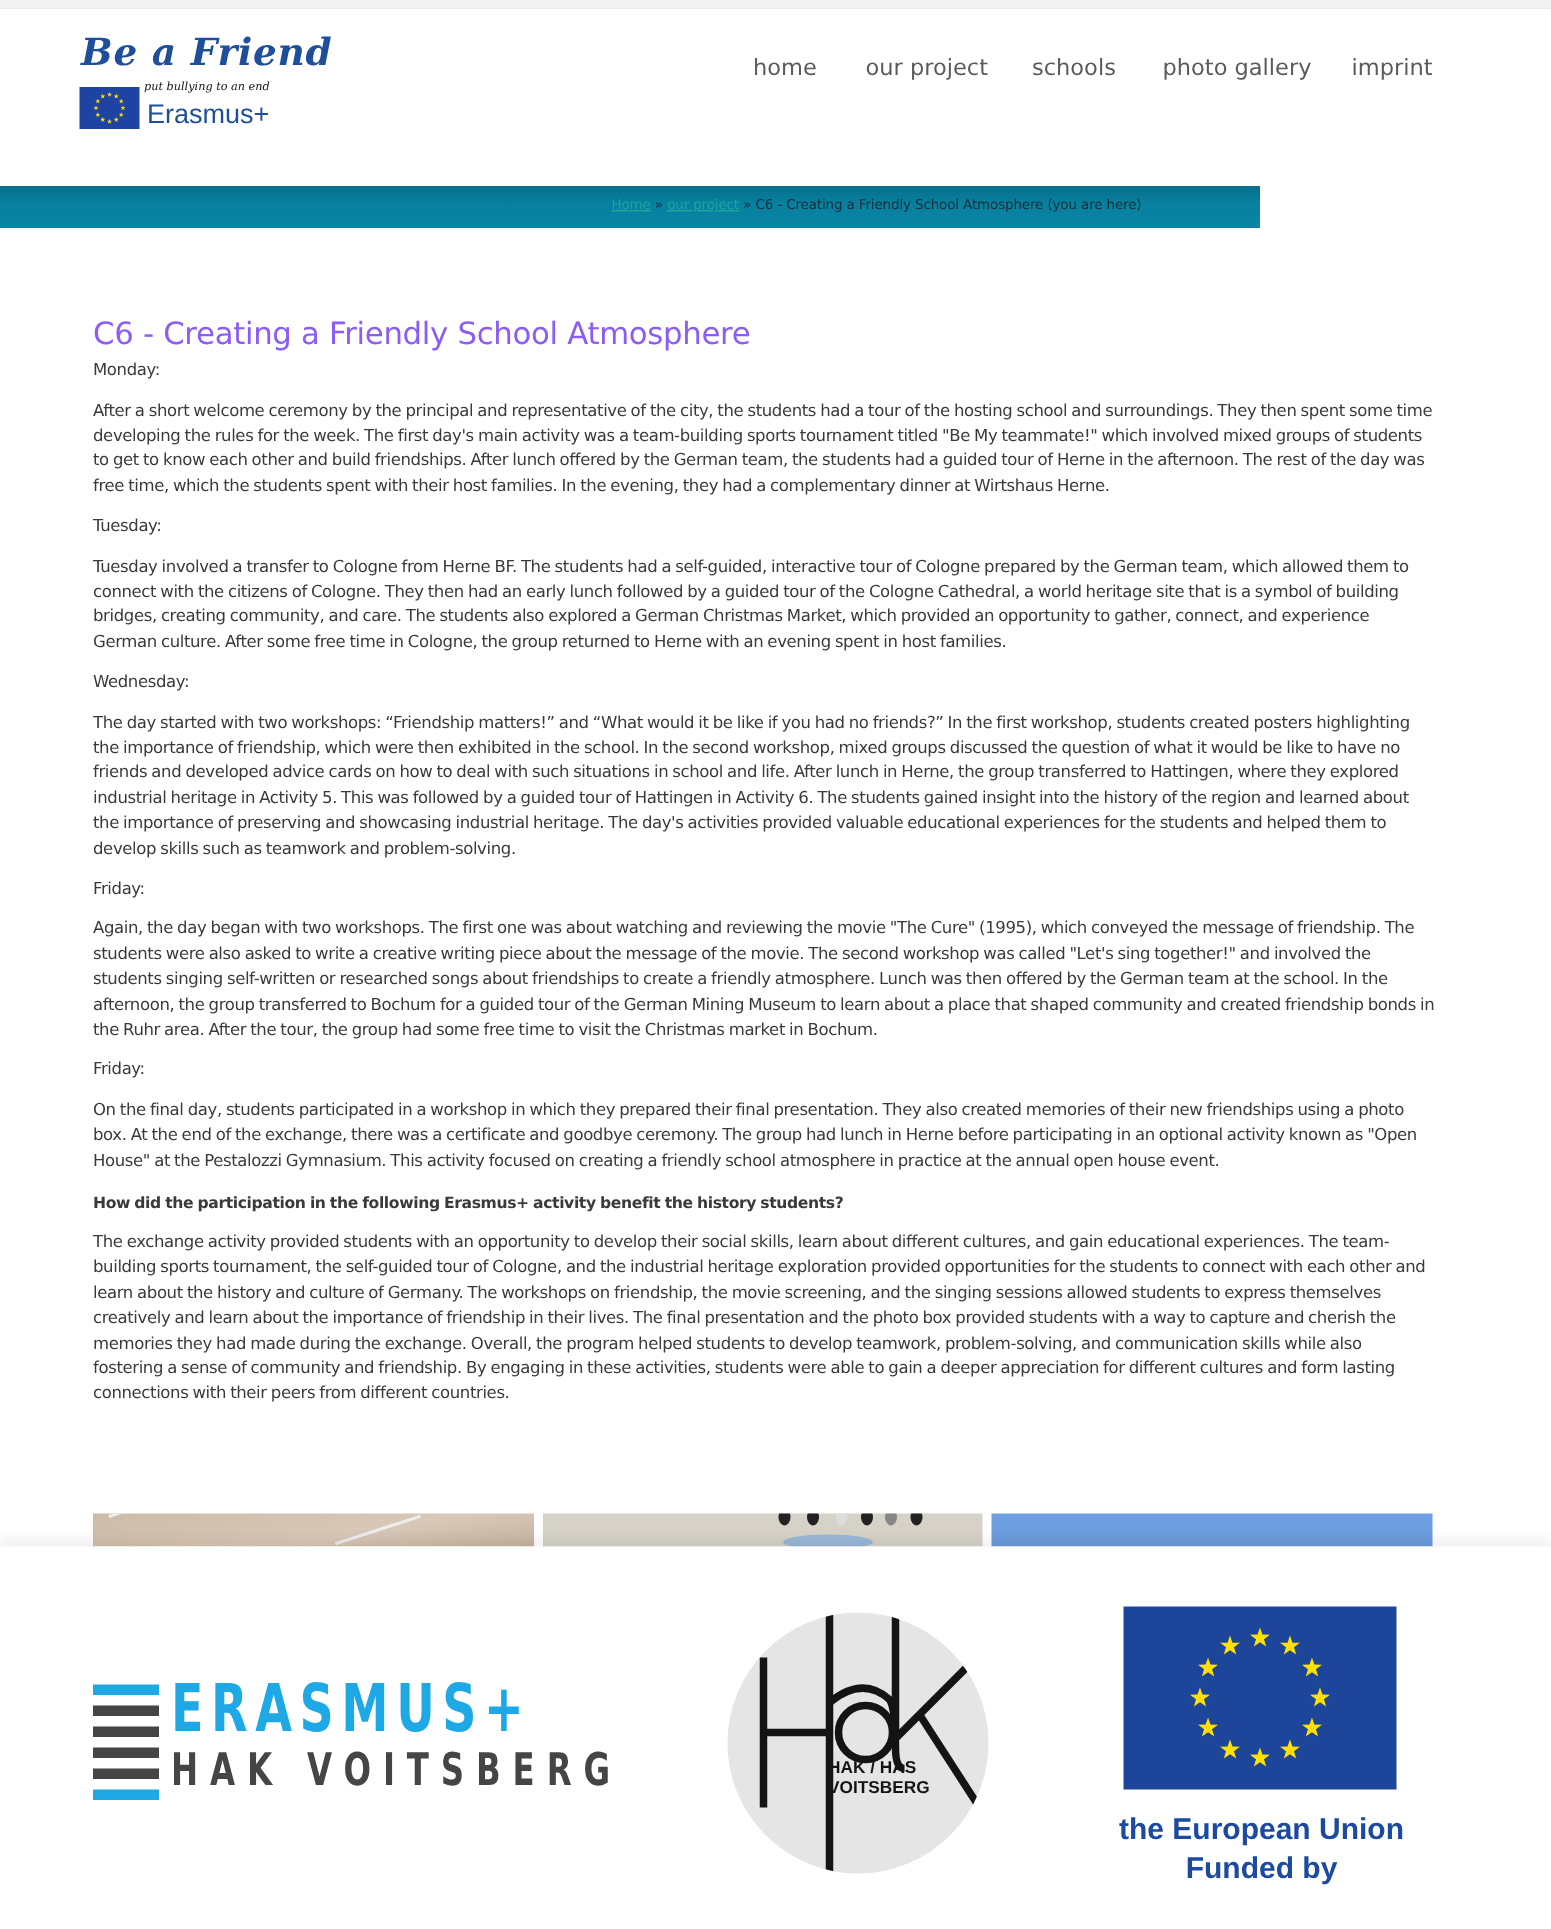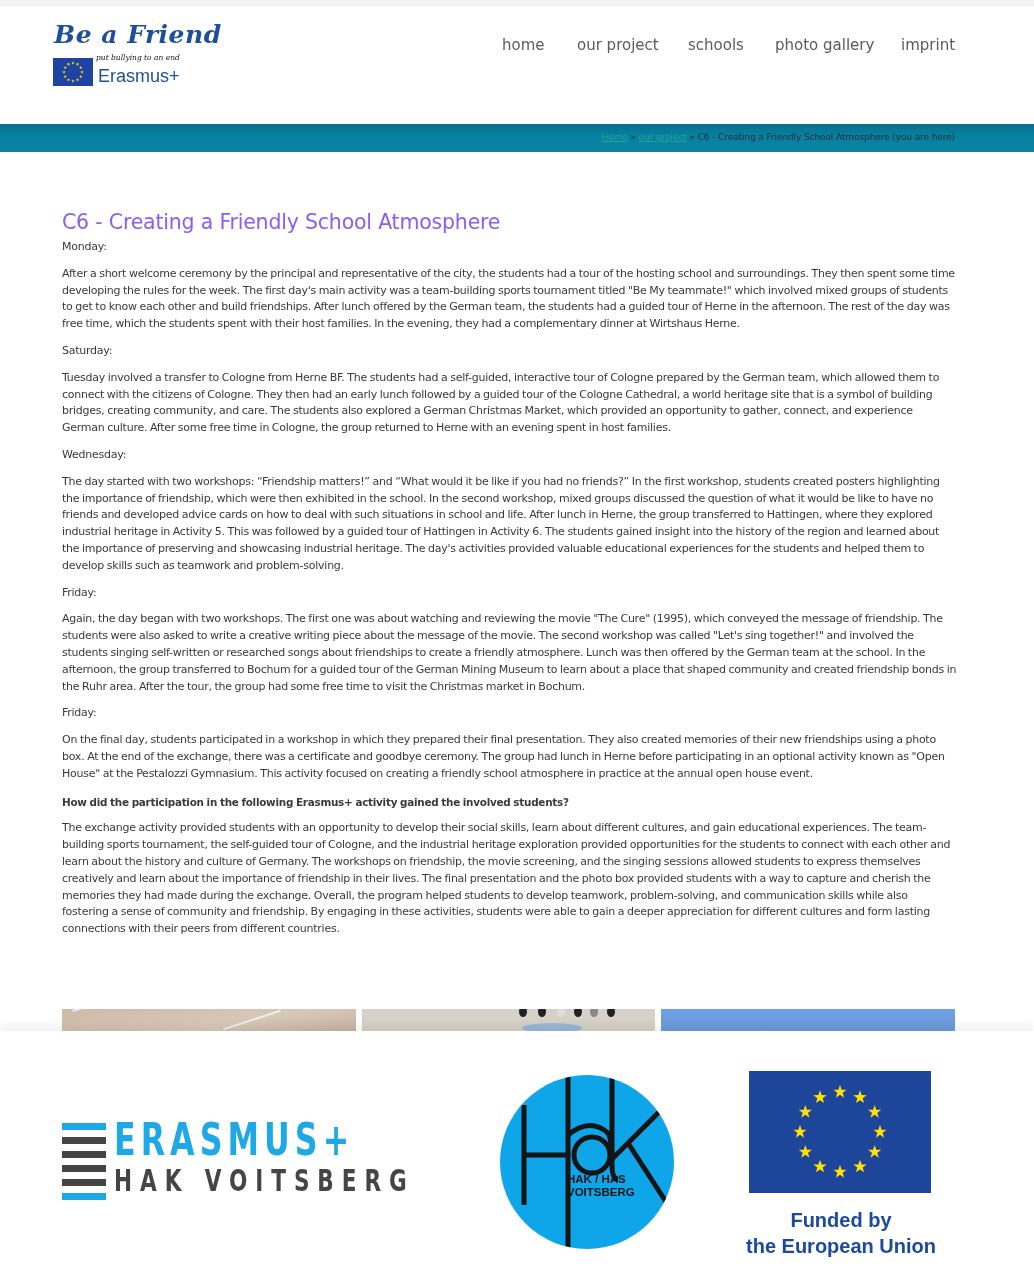--- a/index.html
+++ b/index.html
@@ -14,21 +14,21 @@
   .logo-title { position: absolute; left: 2px; top: 0; font-family: "DejaVu Serif", serif; font-style: italic; font-weight: bold; font-size: 25px; color: #1f4f9a; letter-spacing: 0.5px; white-space: nowrap; }
   .logo-flag { position: absolute; left: 1px; top: 38px; width: 40px; height: 28px; background: #1f43a3; }
   .logo-flag svg { width: 40px; height: 28px; display: block; }
   .logo-tagline { position: absolute; left: 44px; top: 33px; font-family: "DejaVu Serif", serif; font-style: italic; font-size: 7.5px; color: #111; white-space: nowrap; }
   .logo-erasmus { position: absolute; left: 46px; top: 46px; font-family: "Liberation Sans", sans-serif; font-size: 18px; color: #1f4f9a; white-space: nowrap; }
 
   .nav { position: absolute; top: 30px; left: 0; height: 24px; }
   .nav a { position: absolute; font-family: "DejaVu Sans", sans-serif; font-size: 15px; color: #5b5b5b; text-decoration: none; white-space: nowrap; top: 0; }
 
   
-  .band { position: absolute; left: 0; top: 124px; width: 1034px; height: 28px; background: linear-gradient(#086f8c, #087f9f 40%, #0a86a4); }
+  .band { position: absolute; left: 0; top: 124px; width: 840px; height: 28px; background: linear-gradient(#086f8c, #087f9f 40%, #0a86a4); }
   .breadcrumb { position: absolute; right: 79px; top: 8px; font-family: "DejaVu Sans", sans-serif; font-size: 9px; color: #1a2e38; white-space: nowrap; letter-spacing: -0.1px; }
   .breadcrumb a { color: #1ba79a; text-decoration: underline; }
 
   
   .content { position: absolute; left: 62px; top: 208px; width: 895px; }
   .page-title { font-family: "DejaVu Sans", sans-serif; font-weight: normal; font-size: 20.5px; color: #8b5cf6; line-height: 28px; letter-spacing: -0.2px; }
   .content p { font-family: "DejaVu Sans", sans-serif; font-size: 11px; line-height: 16.8px; color: #3a3a3a; letter-spacing: -0.25px; word-spacing: -0.5px; }
   .content p.day { margin-top: 3px; }
   .content p.para { margin-top: 10px; }
   .content p.q { margin-top: 11px; font-weight: bold; font-size: 10.4px; }
@@ -42,21 +42,21 @@
   .thumb .line { position: absolute; height: 2px; background: #eee; transform: rotate(-18deg); }
   .thumb .ball { position: absolute; top: -3px; width: 8px; height: 11px; border-radius: 50%; background: #222; }
 
   
   .footer { position: absolute; left: 0; top: 1031px; width: 1034px; height: 255px; background: #fff; box-shadow: 0 -6px 8px rgba(0,0,0,0.06); }
   .erasmus-logo { position: absolute; left: 62px; top: 92px; width: 325px; height: 82px; }
   .erasmus-logo .bar { position: absolute; left: 0; width: 44px; height: 7px; }
   .erasmus-logo .word1 { position: absolute; left: 52px; top: -9px; font-family: "DejaVu Sans", sans-serif; font-weight: bold; font-size: 44px; color: #1fa8e6; letter-spacing: 7px; transform: scaleX(0.72); transform-origin: left top; white-space: nowrap; }
   .erasmus-logo .word2 { position: absolute; left: 52px; top: 40px; font-family: "DejaVu Sans", sans-serif; font-weight: bold; font-size: 30px; color: #454545; letter-spacing: 11px; transform: scaleX(0.72); transform-origin: left top; white-space: nowrap; }
 
-  .hak-logo { position: absolute; left: 500px; top: 44px; width: 174px; height: 174px; border-radius: 50%; background: #0ea5e9; overflow: hidden; }
+  .hak-logo { position: absolute; left: 485px; top: 44px; width: 174px; height: 174px; border-radius: 50%; background: #e5e5e5; overflow: hidden; }
   .hak-logo svg { position: absolute; left: 0; top: 0; }
   .hak-text { position: absolute; left: 67px; top: 98px; font-family: "Liberation Sans", sans-serif; font-weight: bold; font-size: 11.5px; line-height: 13px; color: #141414; white-space: nowrap; }
 
   .eu-logo { position: absolute; left: 749px; top: 40px; width: 182px; height: 122px; background: #1d4599; }
   .eu-text { position: absolute; left: 719px; top: 176px; width: 244px; text-align: center; font-family: "Liberation Sans", sans-serif; font-weight: bold; font-size: 20px; line-height: 26px; color: #1b4aa0; }
 </style>
 </head>
 <body>
 
 <div class="top-strip"></div>
@@ -102,33 +102,33 @@
     <span>C6 - Creating a Friendly School Atmosphere (you are here)</span>
   </div>
 </div>
 
 <main class="content">
   <h1 class="page-title">C6 - Creating a Friendly School Atmosphere</h1>
 
   <p class="day">Monday:</p>
   <p class="para">After a short welcome ceremony by the principal and representative of the city, the students had a tour of the hosting school and surroundings. They then spent some time developing the rules for the week. The first day's main activity was a team-building sports tournament titled "Be My teammate!" which involved mixed groups of students to get to know each other and build friendships. After lunch offered by the German team, the students had a guided tour of Herne in the afternoon. The rest of the day was free time, which the students spent with their host families. In the evening, they had a complementary dinner at Wirtshaus Herne.</p>
 
-  <p class="para">Saturday:</p>
+  <p class="para">Tuesday:</p>
   <p class="para">Tuesday involved a transfer to Cologne from Herne BF. The students had a self-guided, interactive tour of Cologne prepared by the German team, which allowed them to connect with the citizens of Cologne. They then had an early lunch followed by a guided tour of the Cologne Cathedral, a world heritage site that is a symbol of building bridges, creating community, and care. The students also explored a German Christmas Market, which provided an opportunity to gather, connect, and experience German culture. After some free time in Cologne, the group returned to Herne with an evening spent in host families.</p>
 
   <p class="para">Wednesday:</p>
   <p class="para">The day started with two workshops: “Friendship matters!” and “What would it be like if you had no friends?” In the first workshop, students created posters highlighting the importance of friendship, which were then exhibited in the school. In the second workshop, mixed groups discussed the question of what it would be like to have no friends and developed advice cards on how to deal with such situations in school and life. After lunch in Herne, the group transferred to Hattingen, where they explored industrial heritage in Activity 5. This was followed by a guided tour of Hattingen in Activity 6. The students gained insight into the history of the region and learned about the importance of preserving and showcasing industrial heritage. The day's activities provided valuable educational experiences for the students and helped them to develop skills such as teamwork and problem-solving.</p>
 
   <p class="para">Friday:</p>
   <p class="para">Again, the day began with two workshops. The first one was about watching and reviewing the movie "The Cure" (1995), which conveyed the message of friendship. The students were also asked to write a creative writing piece about the message of the movie. The second workshop was called "Let's sing together!" and involved the students singing self-written or researched songs about friendships to create a friendly atmosphere. Lunch was then offered by the German team at the school. In the afternoon, the group transferred to Bochum for a guided tour of the German Mining Museum to learn about a place that shaped community and created friendship bonds in the Ruhr area. After the tour, the group had some free time to visit the Christmas market in Bochum.</p>
 
   <p class="para">Friday:</p>
   <p class="para">On the final day, students participated in a workshop in which they prepared their final presentation. They also created memories of their new friendships using a photo box. At the end of the exchange, there was a certificate and goodbye ceremony. The group had lunch in Herne before participating in an optional activity known as "Open House" at the Pestalozzi Gymnasium. This activity focused on creating a friendly school atmosphere in practice at the annual open house event.</p>
 
-  <p class="q">How did the participation in the following Erasmus+ activity gained the involved students?</p>
+  <p class="q">How did the participation in the following Erasmus+ activity benefit the history students?</p>
   <p class="para">The exchange activity provided students with an opportunity to develop their social skills, learn about different cultures, and gain educational experiences. The team-building sports tournament, the self-guided tour of Cologne, and the industrial heritage exploration provided opportunities for the students to connect with each other and learn about the history and culture of Germany. The workshops on friendship, the movie screening, and the singing sessions allowed students to express themselves creatively and learn about the importance of friendship in their lives. The final presentation and the photo box provided students with a way to capture and cherish the memories they had made during the exchange. Overall, the program helped students to develop teamwork, problem-solving, and communication skills while also fostering a sense of community and friendship. By engaging in these activities, students were able to gain a deeper appreciation for different cultures and form lasting connections with their peers from different countries.</p>
 </main>
 
 <section class="gallery">
   <div class="thumb t1">
     <div class="line" style="left:160px; top:10px; width:60px;"></div>
     <div class="line" style="left:10px; top:-2px; width:20px;"></div>
   </div>
   <div class="thumb t2">
     <div class="ball" style="left:157px"></div>
@@ -183,16 +183,16 @@
         <path d="M111.00 88.64L112.65 93.38L117.66 93.48L113.66 96.51L115.11 101.30L111.00 98.44L106.89 101.30L108.34 96.51L104.34 93.48L109.35 93.38Z" fill="#ffe000"></path>
         <path d="M91.00 94.00L92.65 98.73L97.66 98.84L93.66 101.87L95.11 106.66L91.00 103.80L86.89 106.66L88.34 101.87L84.34 98.84L89.35 98.73Z" fill="#ffe000"></path>
         <path d="M71.00 88.64L72.65 93.38L77.66 93.48L73.66 96.51L75.11 101.30L71.00 98.44L66.89 101.30L68.34 96.51L64.34 93.48L69.35 93.38Z" fill="#ffe000"></path>
         <path d="M56.36 74.00L58.00 78.73L63.02 78.84L59.02 81.87L60.47 86.66L56.36 83.80L52.24 86.66L53.70 81.87L49.70 78.84L54.71 78.73Z" fill="#ffe000"></path>
         <path d="M51.00 54.00L52.65 58.73L57.66 58.84L53.66 61.87L55.11 66.66L51.00 63.80L46.89 66.66L48.34 61.87L44.34 58.84L49.35 58.73Z" fill="#ffe000"></path>
         <path d="M56.36 34.00L58.00 38.73L63.02 38.84L59.02 41.87L60.47 46.66L56.36 43.80L52.24 46.66L53.70 41.87L49.70 38.84L54.71 38.73Z" fill="#ffe000"></path>
         <path d="M71.00 19.36L72.65 24.09L77.66 24.20L73.66 27.22L75.11 32.02L71.00 29.16L66.89 32.02L68.34 27.22L64.34 24.20L69.35 24.09Z" fill="#ffe000"></path>
       </svg>
   </div>
   <div class="eu-text">
+    <div>the European Union</div>
     <div>Funded by</div>
-    <div>the European Union</div>
   </div>
 </footer>
 
 </body></html>

